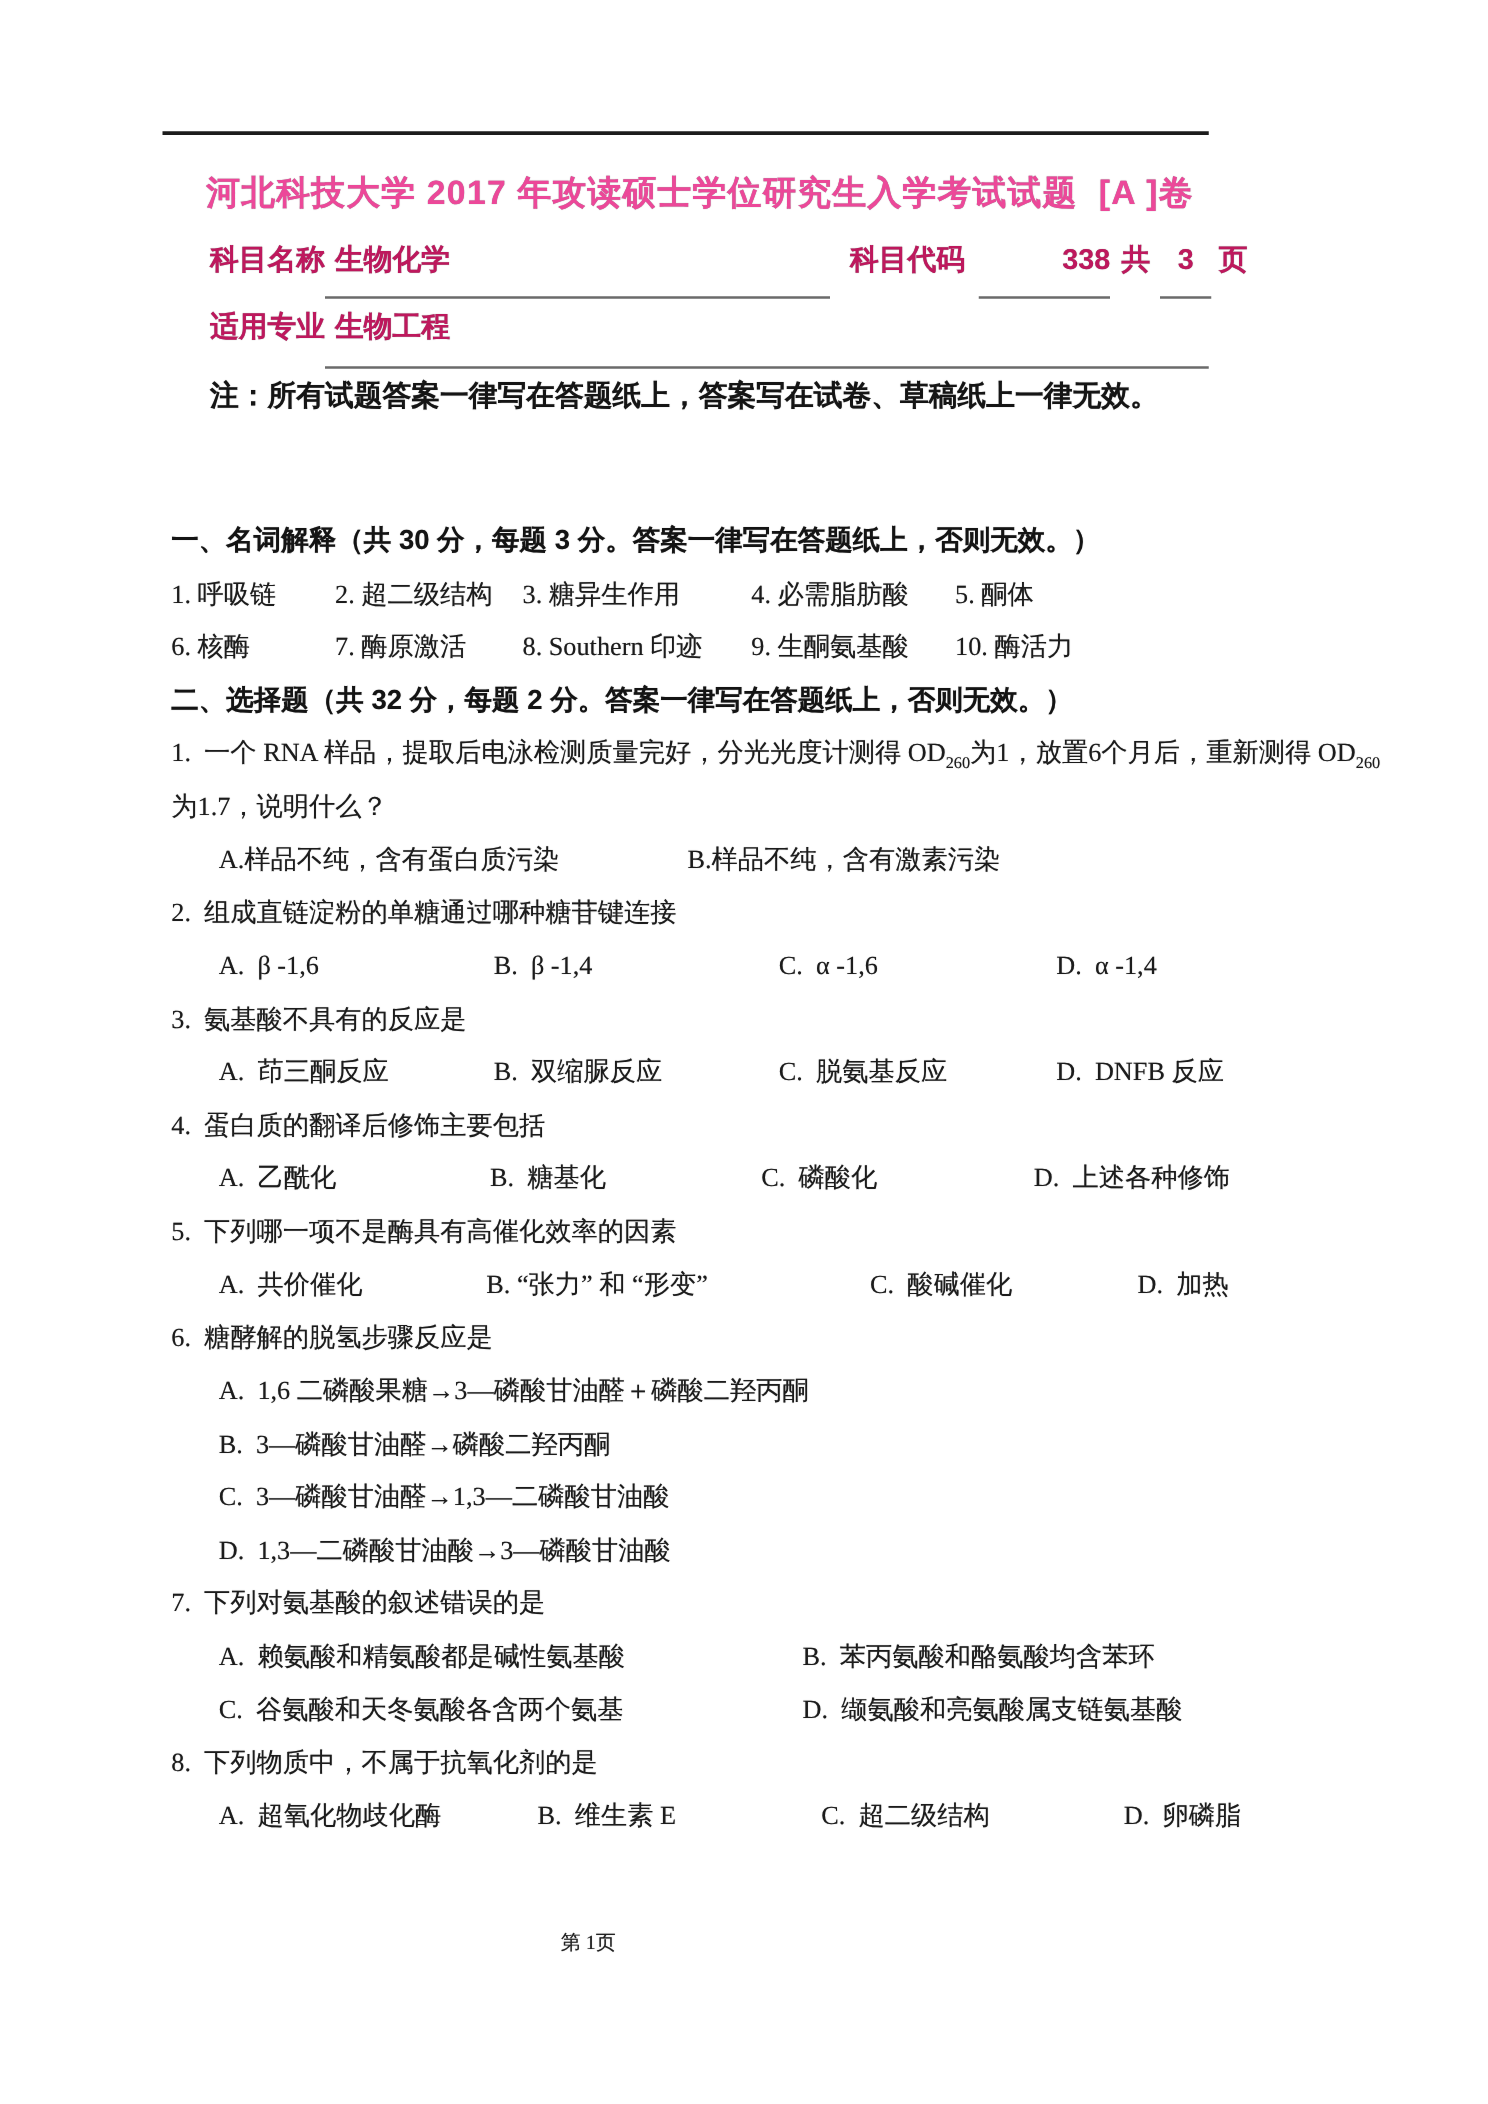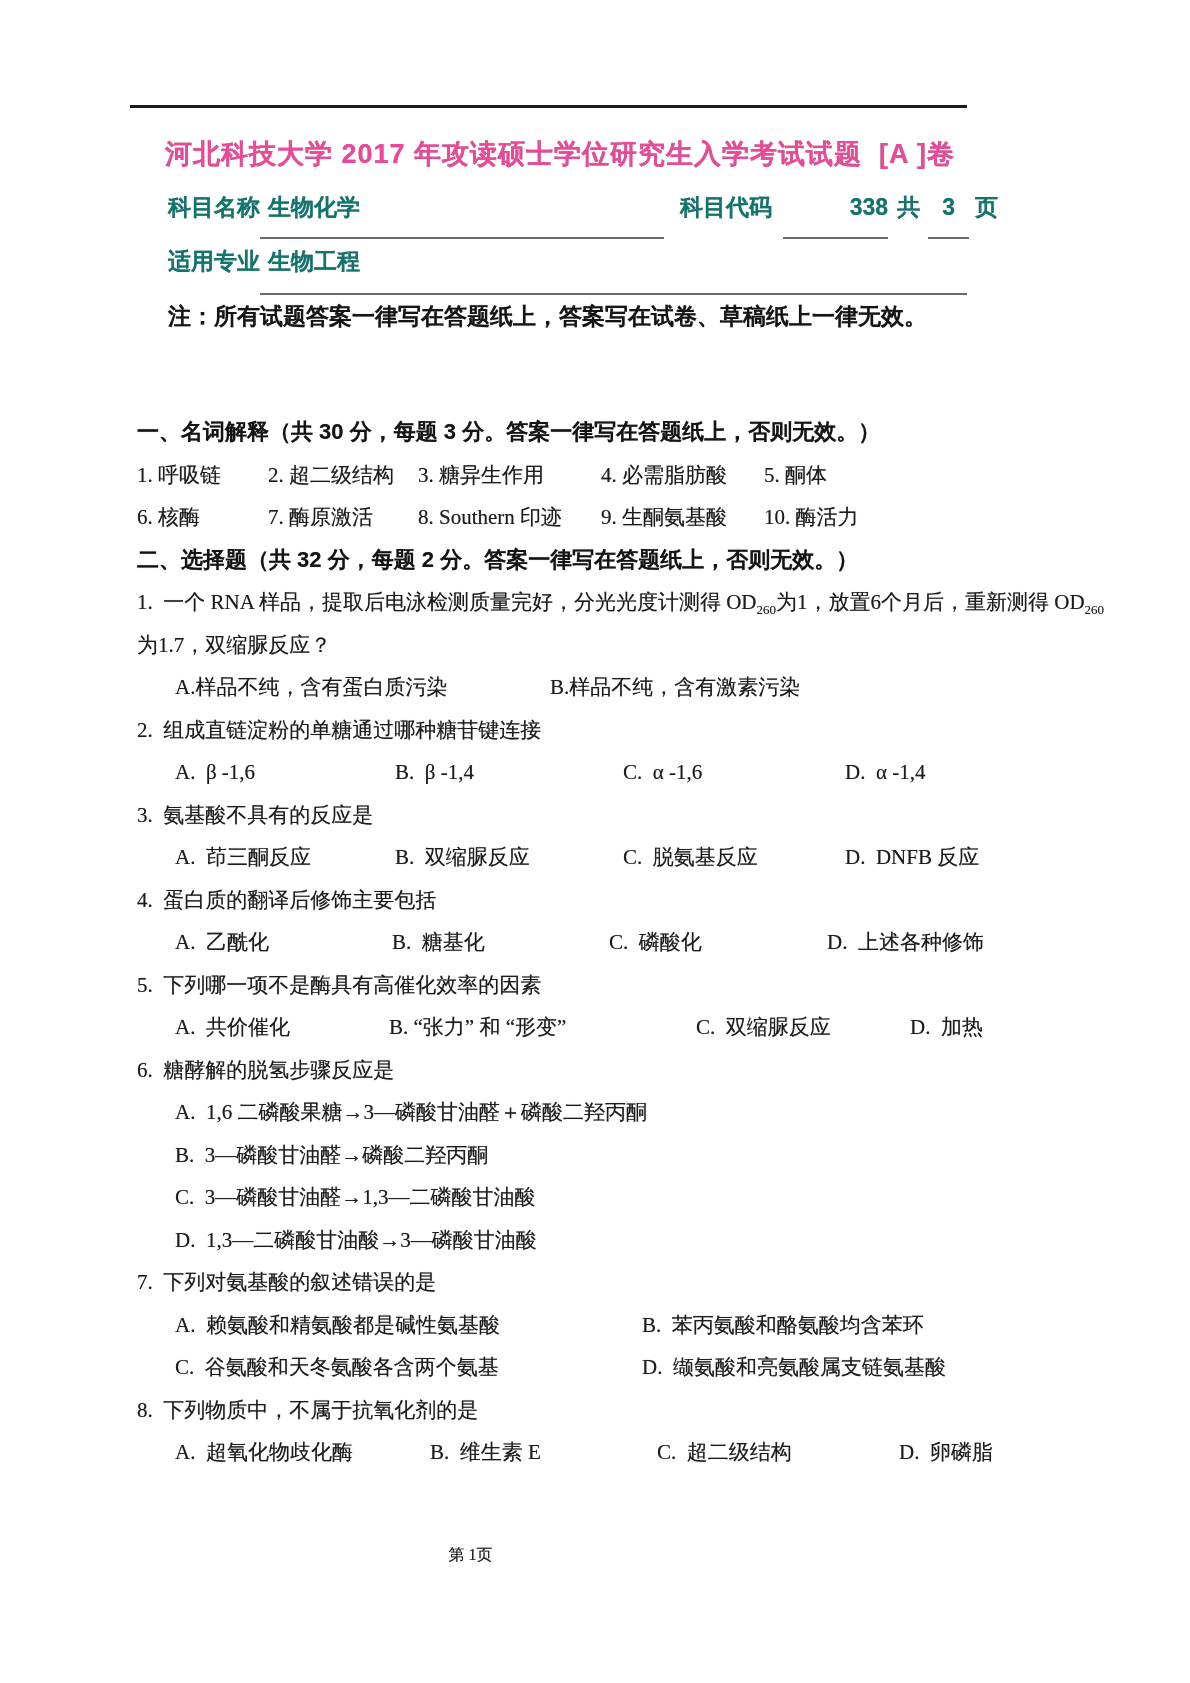--- a/index.html
+++ b/index.html
@@ -36,21 +36,21 @@
   }
   .meta-row {
     position: absolute;
     left: 168px;
     display: flex;
     align-items: stretch;
     font-family: "Liberation Sans", sans-serif;
     font-weight: 700;
     font-size: 23px;
     line-height: 30px;
-    color: #0f766e;
+    color: #be185d;
     white-space: pre;
   }
   .meta-row-1 { top: 192px; height: 47px; width: 830px; }
   .meta-row-2 { top: 246px; height: 49px; width: 800px; }
   .u-box { border-bottom: 2px solid #6b6b6b; }
   .subject-name-box { width: 407px; padding-left: 8px; }
   .code-label { margin-left: 16px; }
   .subject-code-box { width: 108px; margin-left: 11px; text-align: right; }
   .total-label { margin-left: 9px; }
   .total-pages-box { width: 42px; margin-left: 8px; text-align: center; }
@@ -168,21 +168,21 @@
       <span>6. 核酶</span>
       <span>7. 酶原激活</span>
       <span>8. Southern 印迹</span>
       <span>9. 生酮氨基酸</span>
       <span>10. 酶活力</span>
     </div>
 
     <div class="line heading">二、选择题（共 32 分，每题 2 分。答案一律写在答题纸上，否则无效。）</div>
 
     <div class="line"><span>1.  一个 RNA 样品，提取后电泳检测质量完好，分光光度计测得 OD</span><sub class="od">260</sub><span>为1，放置6个月后，重新测得 OD</span><sub class="od">260</sub></div>
-    <div class="line">为1.7，双缩脲反应？</div>
+    <div class="line">为1.7，说明什么？</div>
     <div class="line opts q1o">
       <span>A.样品不纯，含有蛋白质污染</span>
       <span>B.样品不纯，含有激素污染</span>
     </div>
 
     <div class="line">2.  组成直链淀粉的单糖通过哪种糖苷键连接</div>
     <div class="line opts o4">
       <span>A.  β -1,6</span>
       <span>B.  β -1,4</span>
       <span>C.  α -1,6</span>
@@ -202,21 +202,21 @@
       <span>A.  乙酰化</span>
       <span>B.  糖基化</span>
       <span>C.  磷酸化</span>
       <span>D.  上述各种修饰</span>
     </div>
 
     <div class="line">5.  下列哪一项不是酶具有高催化效率的因素</div>
     <div class="line opts q5o">
       <span>A.  共价催化</span>
       <span>B. “张力” 和 “形变”</span>
-      <span>C.  双缩脲反应</span>
+      <span>C.  酸碱催化</span>
       <span>D.  加热</span>
     </div>
 
     <div class="line">6.  糖酵解的脱氢步骤反应是</div>
     <div class="line opt-line">A.  1,6 二磷酸果糖→3—磷酸甘油醛＋磷酸二羟丙酮</div>
     <div class="line opt-line">B.  3—磷酸甘油醛→磷酸二羟丙酮</div>
     <div class="line opt-line">C.  3—磷酸甘油醛→1,3—二磷酸甘油酸</div>
     <div class="line opt-line">D.  1,3—二磷酸甘油酸→3—磷酸甘油酸</div>
 
     <div class="line">7.  下列对氨基酸的叙述错误的是</div>

